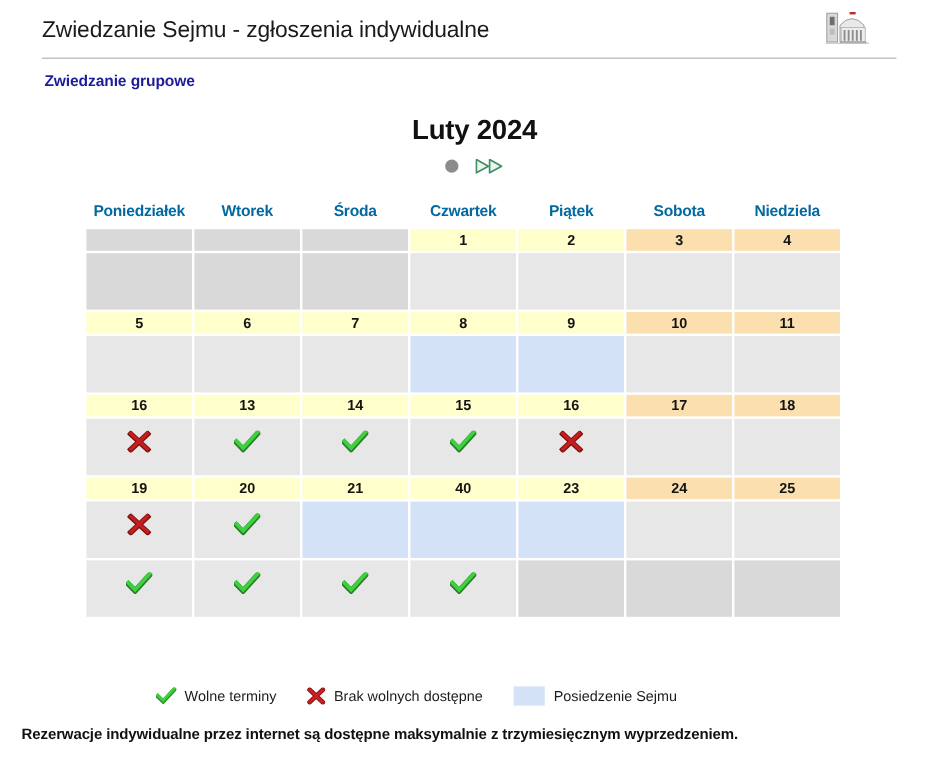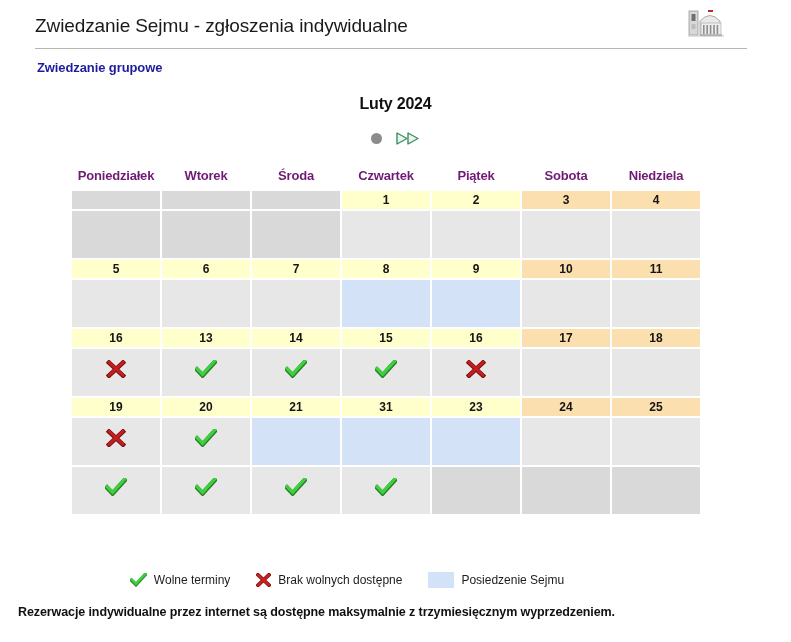--- a/index.html
+++ b/index.html
@@ -60,21 +60,21 @@
     letter-spacing: -0.1px;
   }
 
   
   .month-title {
     position: absolute;
     left: 0;
     top: 95px;
     width: 791px;
     text-align: center;
-    font-size: 16px;
+    font-size: 23px;
     font-weight: bold;
     color: #111111;
     letter-spacing: -0.2px;
   }
   .cal-nav {
     position: absolute;
     left: 0;
     top: 132px;
     width: 791px;
     display: flex;
@@ -100,21 +100,21 @@
     left: 70px;
     top: 166px;
     width: 632px;
     border-collapse: separate;
     border-spacing: 2px 2px;
     table-layout: fixed;
   }
   .calendar th {
     font-size: 13px;
     font-weight: bold;
-    color: #701a75;
+    color: #0369a1;
     padding: 0 0 6px 0;
     text-align: center;
     letter-spacing: -0.2px;
     background: transparent;
   }
   .calendar td {
     padding: 0;
     text-align: center;
     vertical-align: middle;
   }
@@ -310,21 +310,21 @@
               <path d="M3 2.6 L17 15.6 M17 2.6 L3 15.6" fill="none" stroke="#7d0f0f" stroke-width="4.6" stroke-linecap="square"></path>
               <path d="M3.2 2.4 L16.8 15.2 M16.8 2.4 L3.2 15.2" fill="none" stroke="#c22020" stroke-width="2.8" stroke-linecap="square"></path>
             </svg></span></td>
         <td class="b-normal"></td>
         <td class="b-normal"></td>
       </tr>
       <tr class="date-row">
         <td class="d-weekday">19</td>
         <td class="d-weekday">20</td>
         <td class="d-weekday">21</td>
-        <td class="d-weekday">31</td>
+        <td class="d-weekday">40</td>
         <td class="d-weekday">23</td>
         <td class="d-weekend">24</td>
         <td class="d-weekend">25</td>
       </tr>
       <tr class="body-row">
         <td class="b-normal"><span class="mark"><svg width="20" height="18" viewBox="0 0 20 18" xmlns="http://www.w3.org/2000/svg">
               <path d="M3 2.6 L17 15.6 M17 2.6 L3 15.6" fill="none" stroke="#7d0f0f" stroke-width="4.6" stroke-linecap="square"></path>
               <path d="M3.2 2.4 L16.8 15.2 M16.8 2.4 L3.2 15.2" fill="none" stroke="#c22020" stroke-width="2.8" stroke-linecap="square"></path>
             </svg></span></td>
         <td class="b-normal"><span class="mark"><svg width="22" height="18" viewBox="0 0 22 18" xmlns="http://www.w3.org/2000/svg">

